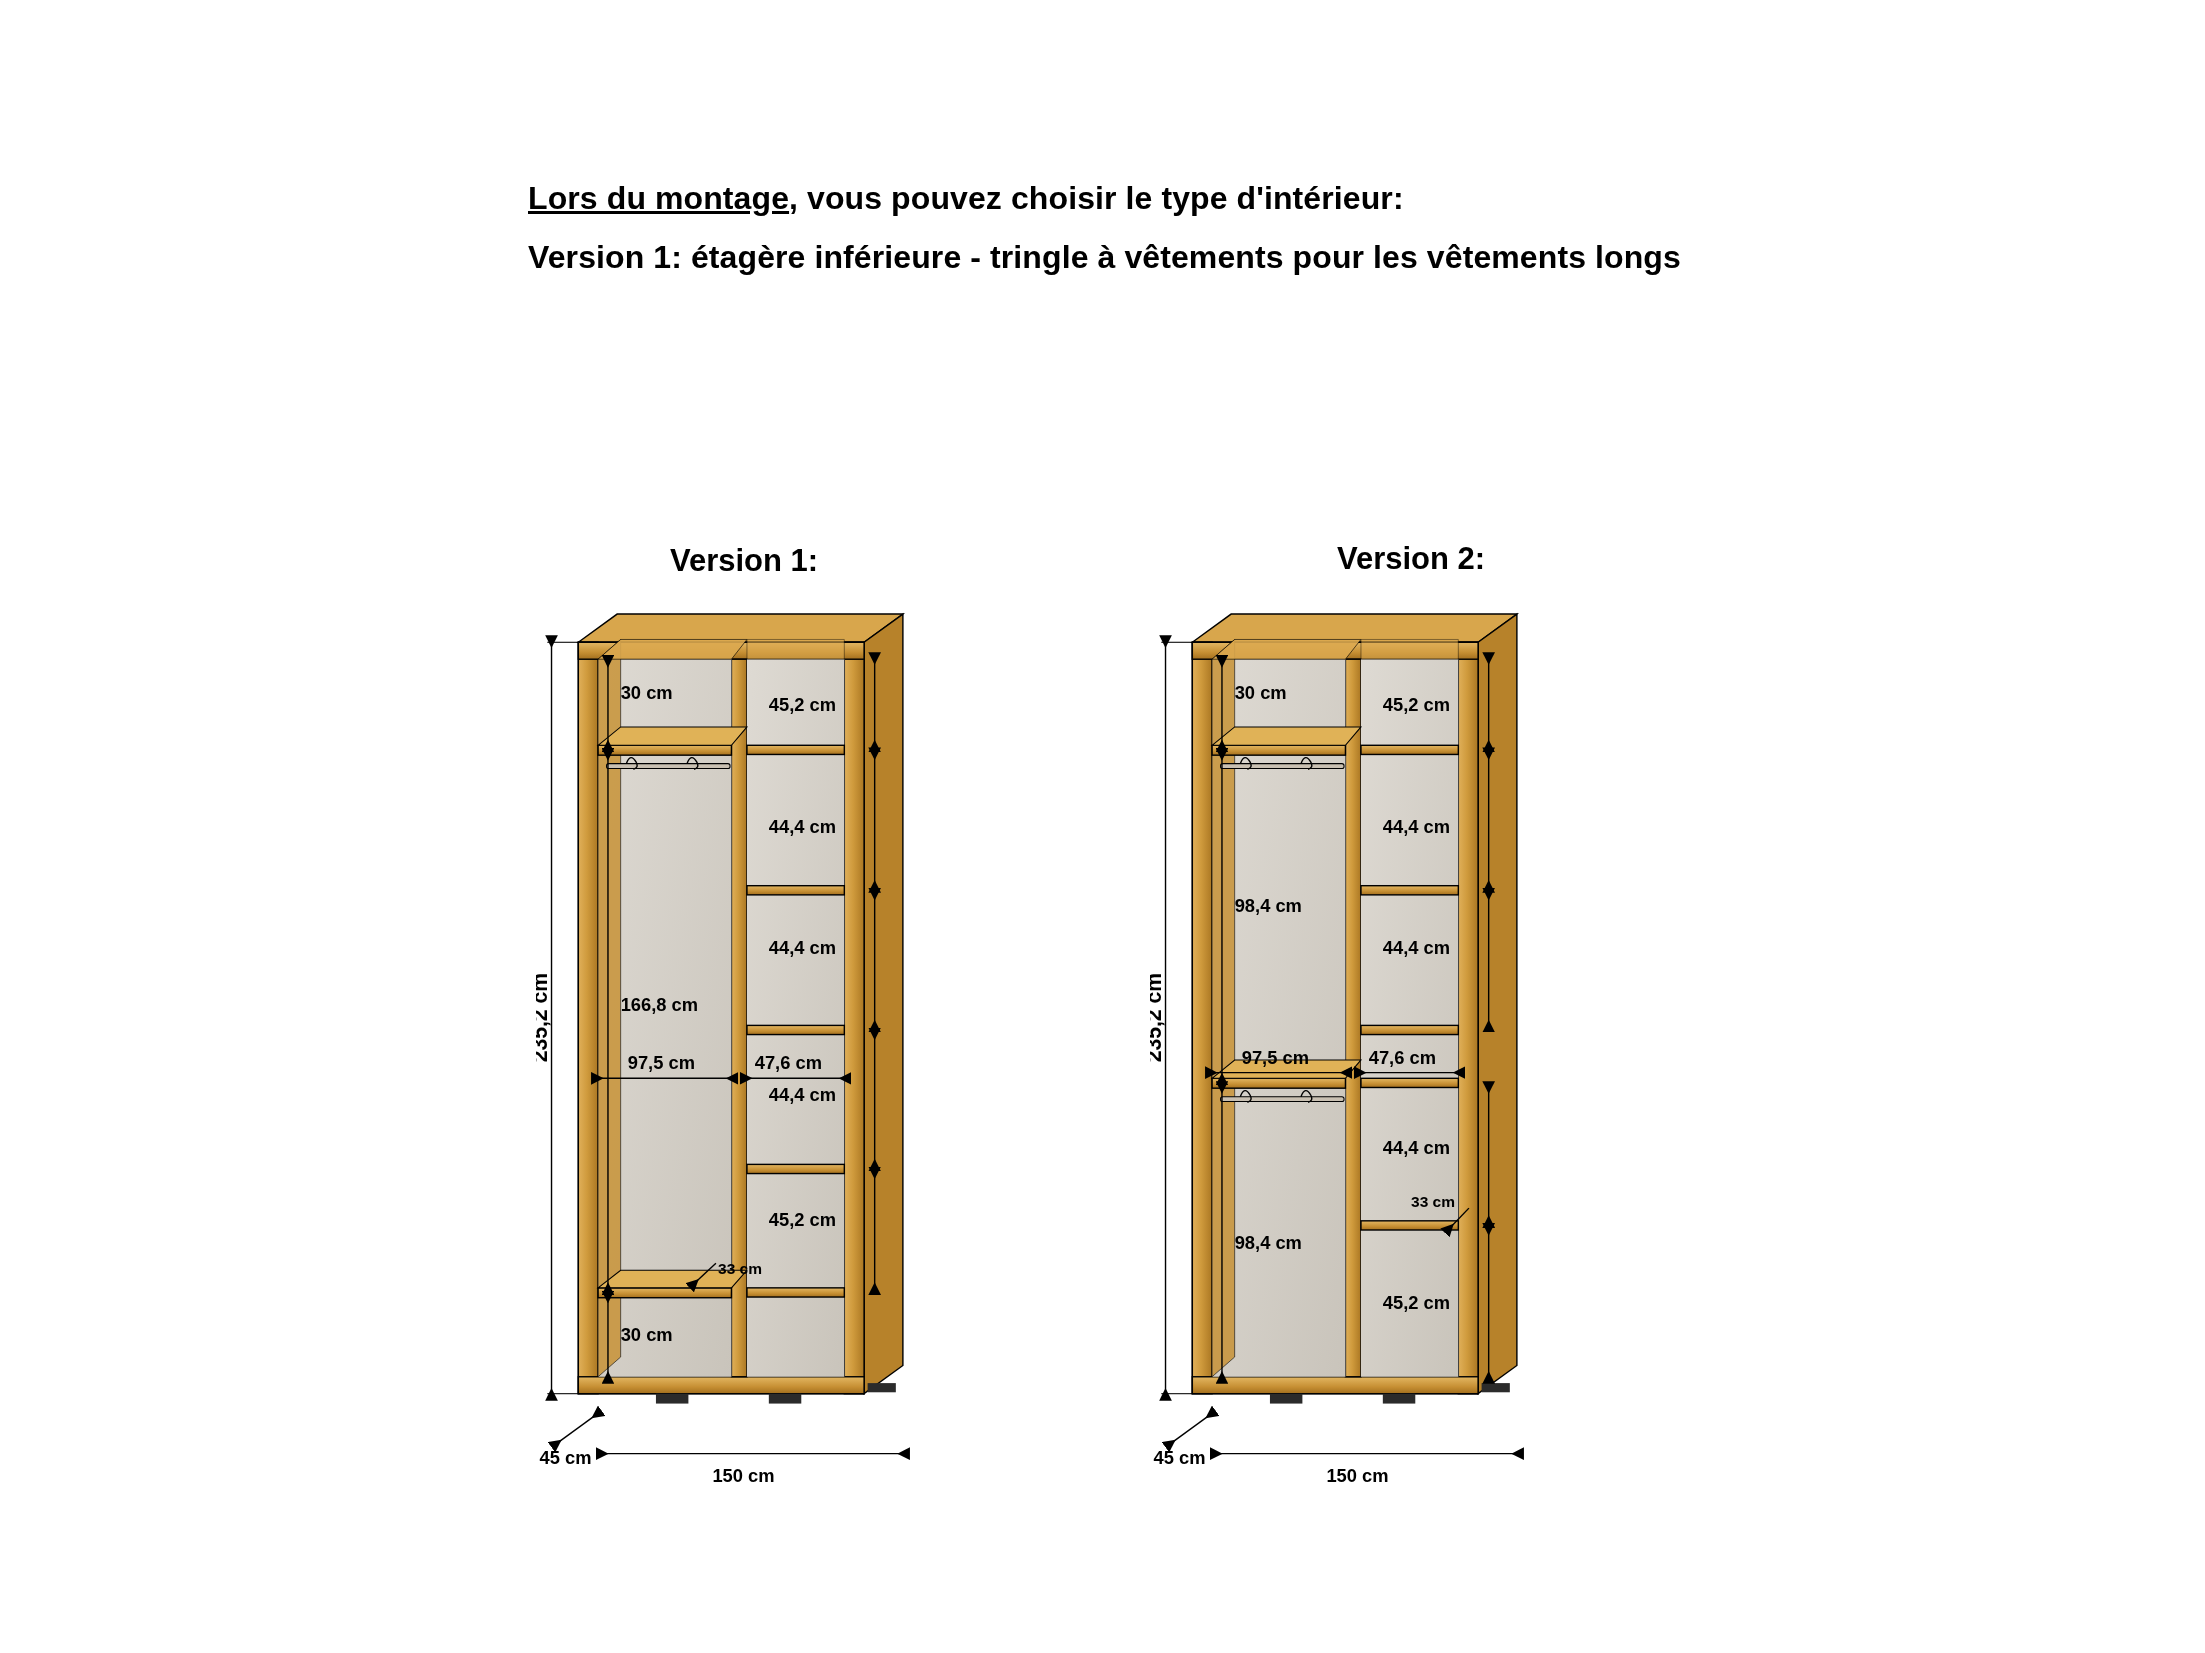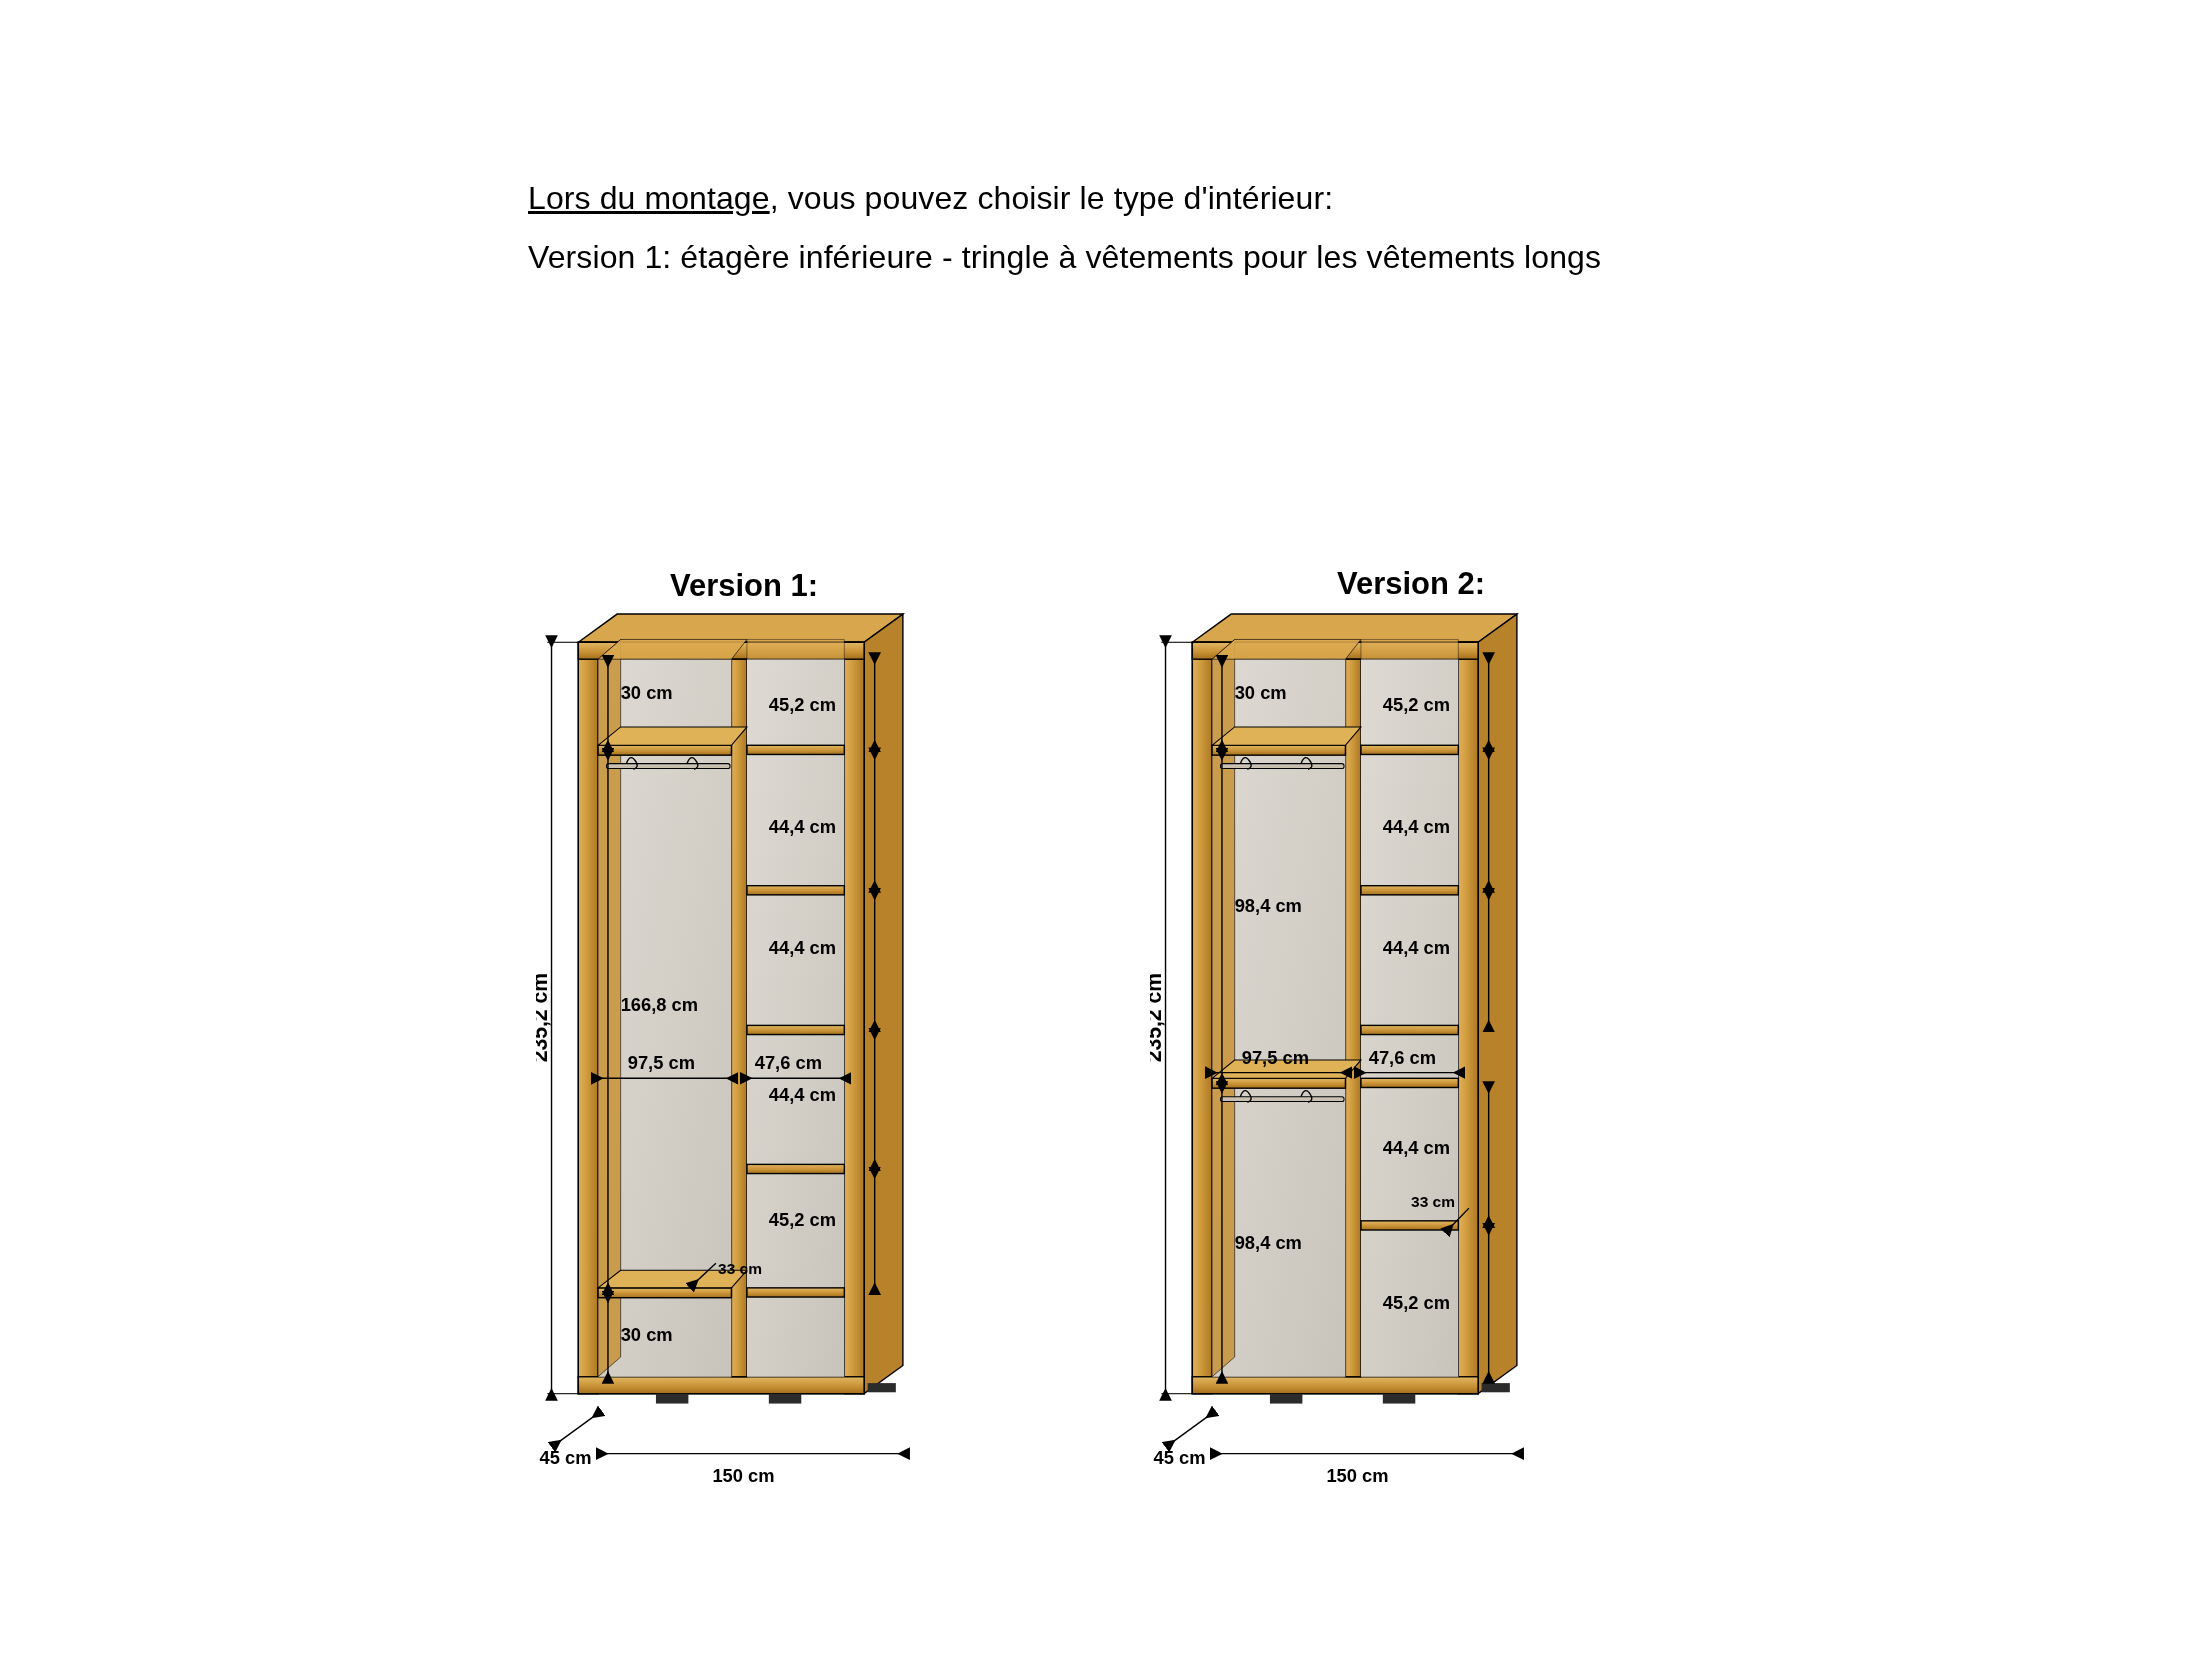--- a/index.html
+++ b/index.html
@@ -19,34 +19,33 @@
   
   #intro {
     position: absolute;
     left: 528px;
     top: 178px;
     width: 1199px;
   }
   #intro p {
     margin: 0 0 18.3px 0;
     font-size: 32px;
-    font-weight: normal;
+    font-weight: bold;
     line-height: 1.26;
     letter-spacing: 0.1px;
   }
   #intro .underline {
     text-decoration: underline;
   }
 
   
   .version-caption {
     position: absolute;
     font-size: 31px;
     font-weight: bold;
-    margin-top: 25px;
   }
   #caption-v1 { left: 670px; top: 543px; }
   #caption-v2 { left: 1337px; top: 541px; }
 
   
   .diagram {
     position: absolute;
     top: 607px;
     width: 762px;
     height: 889px;

